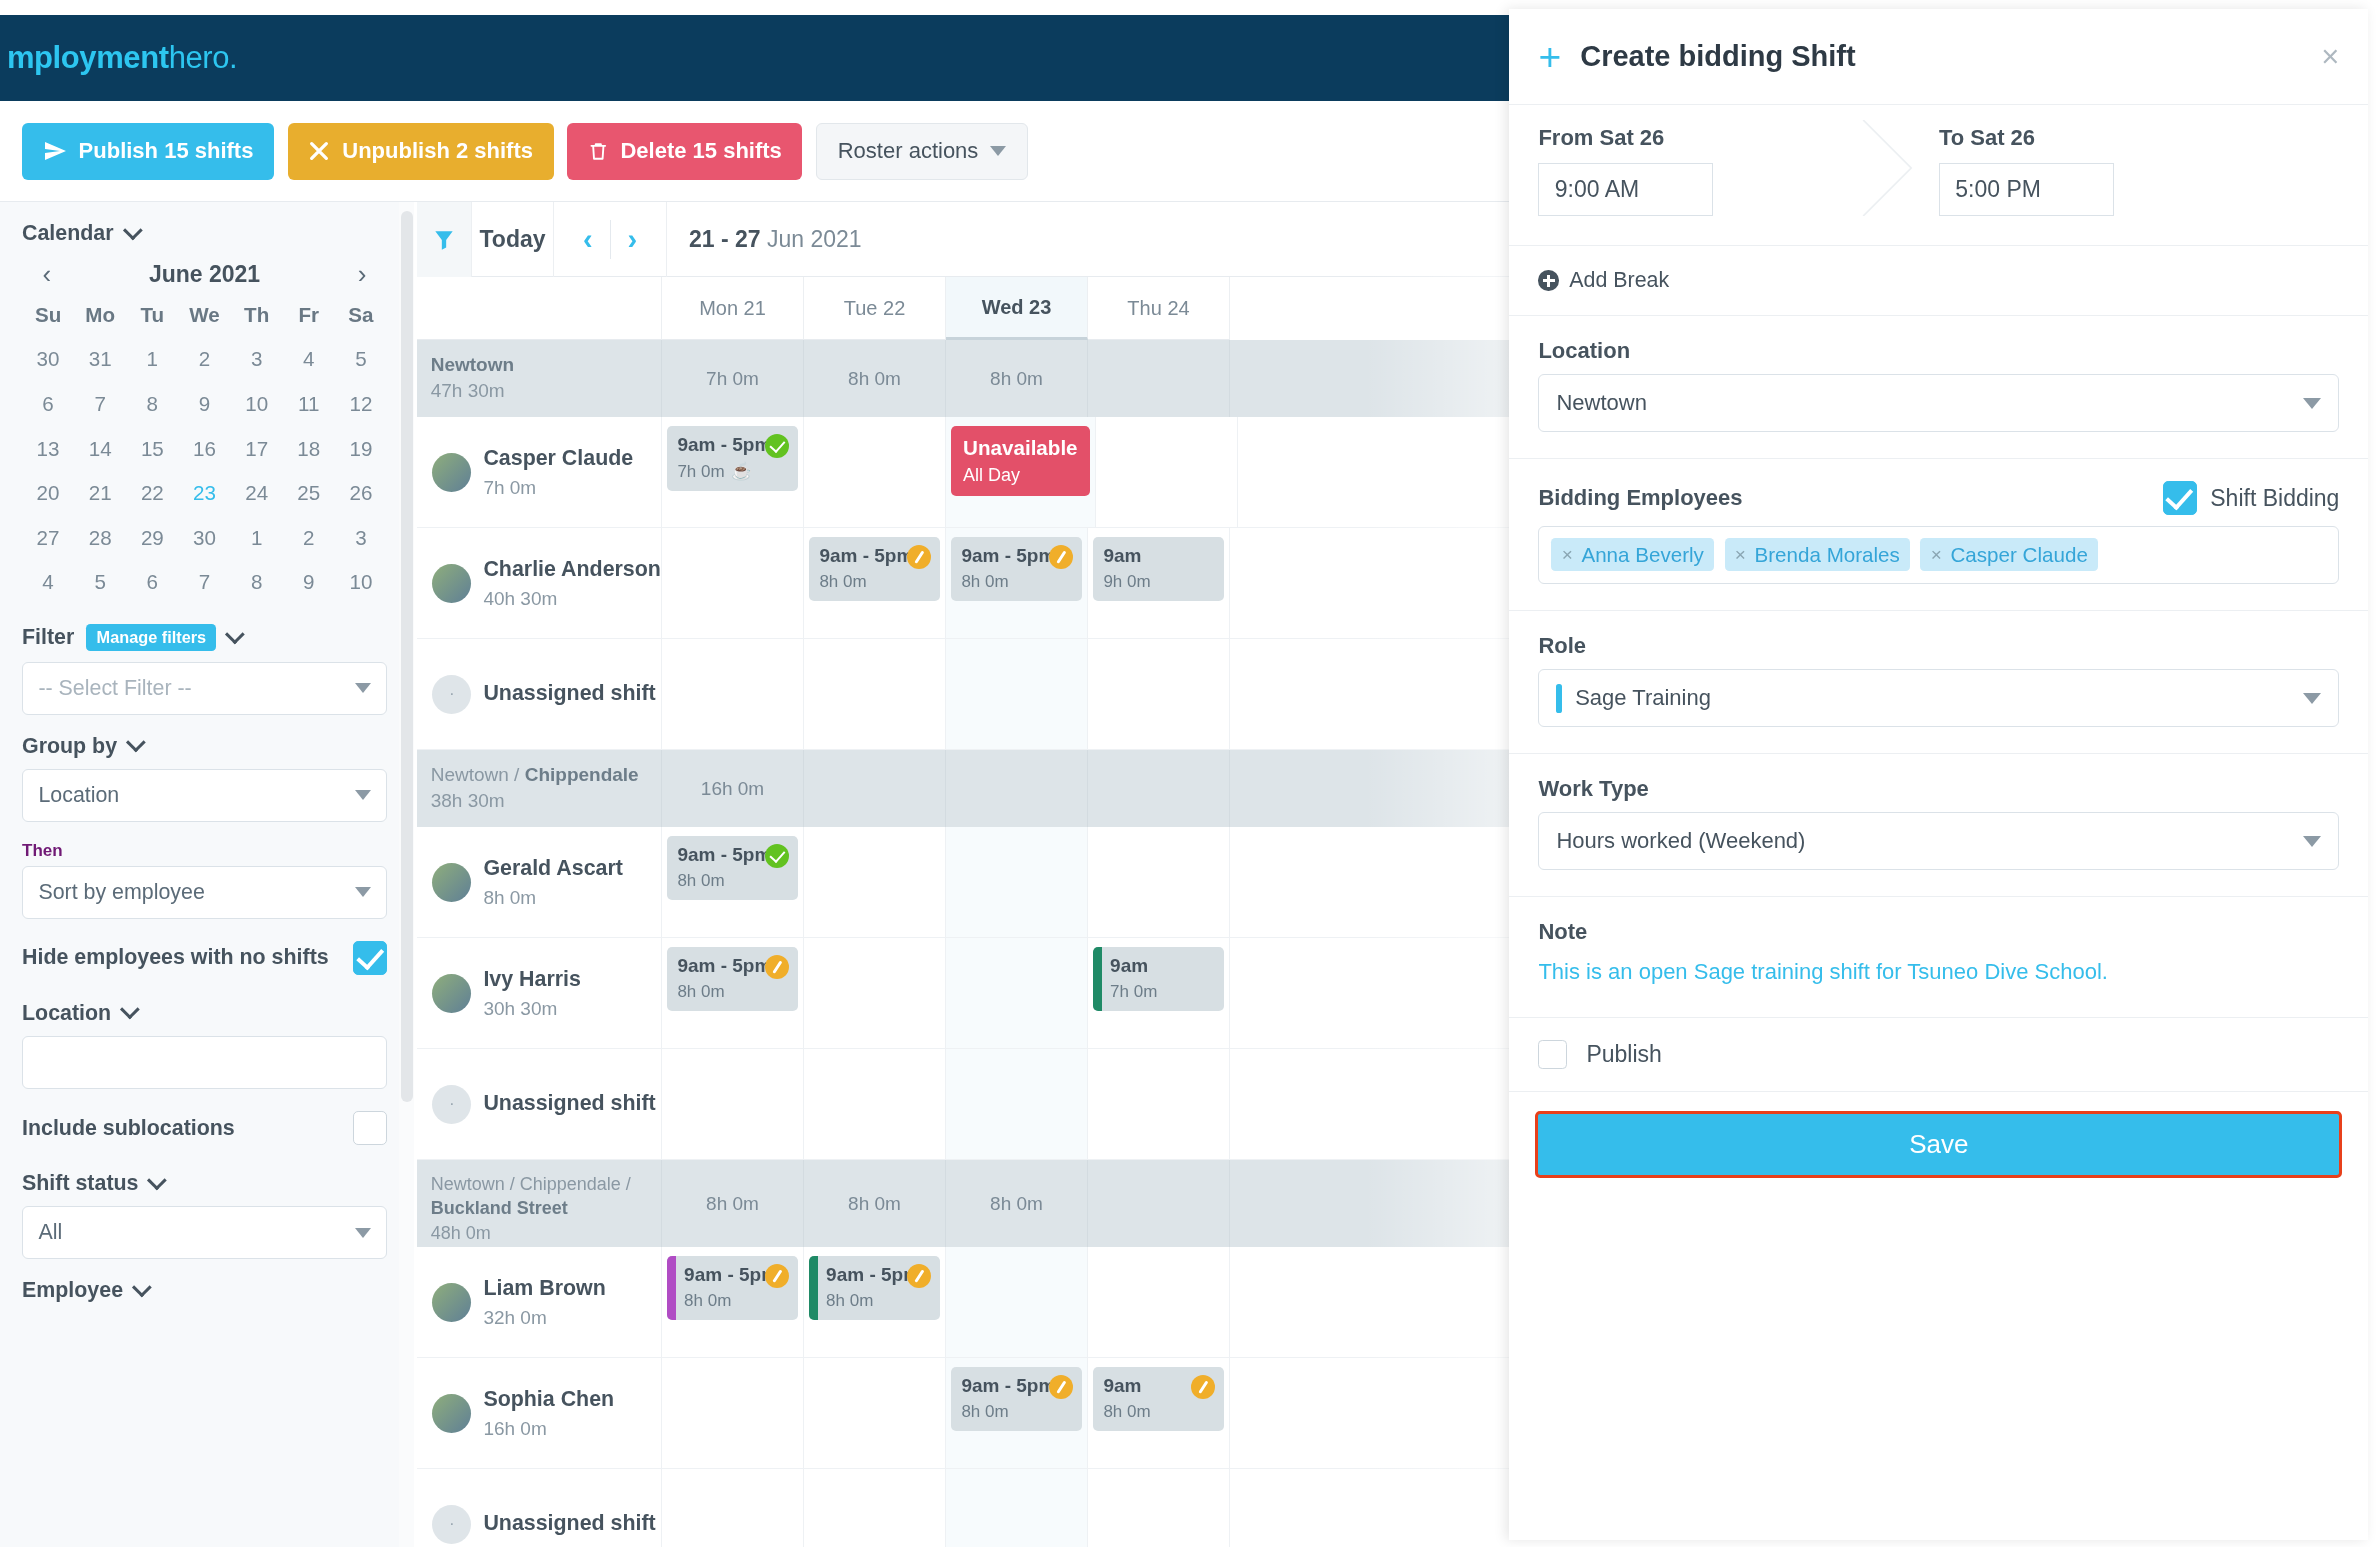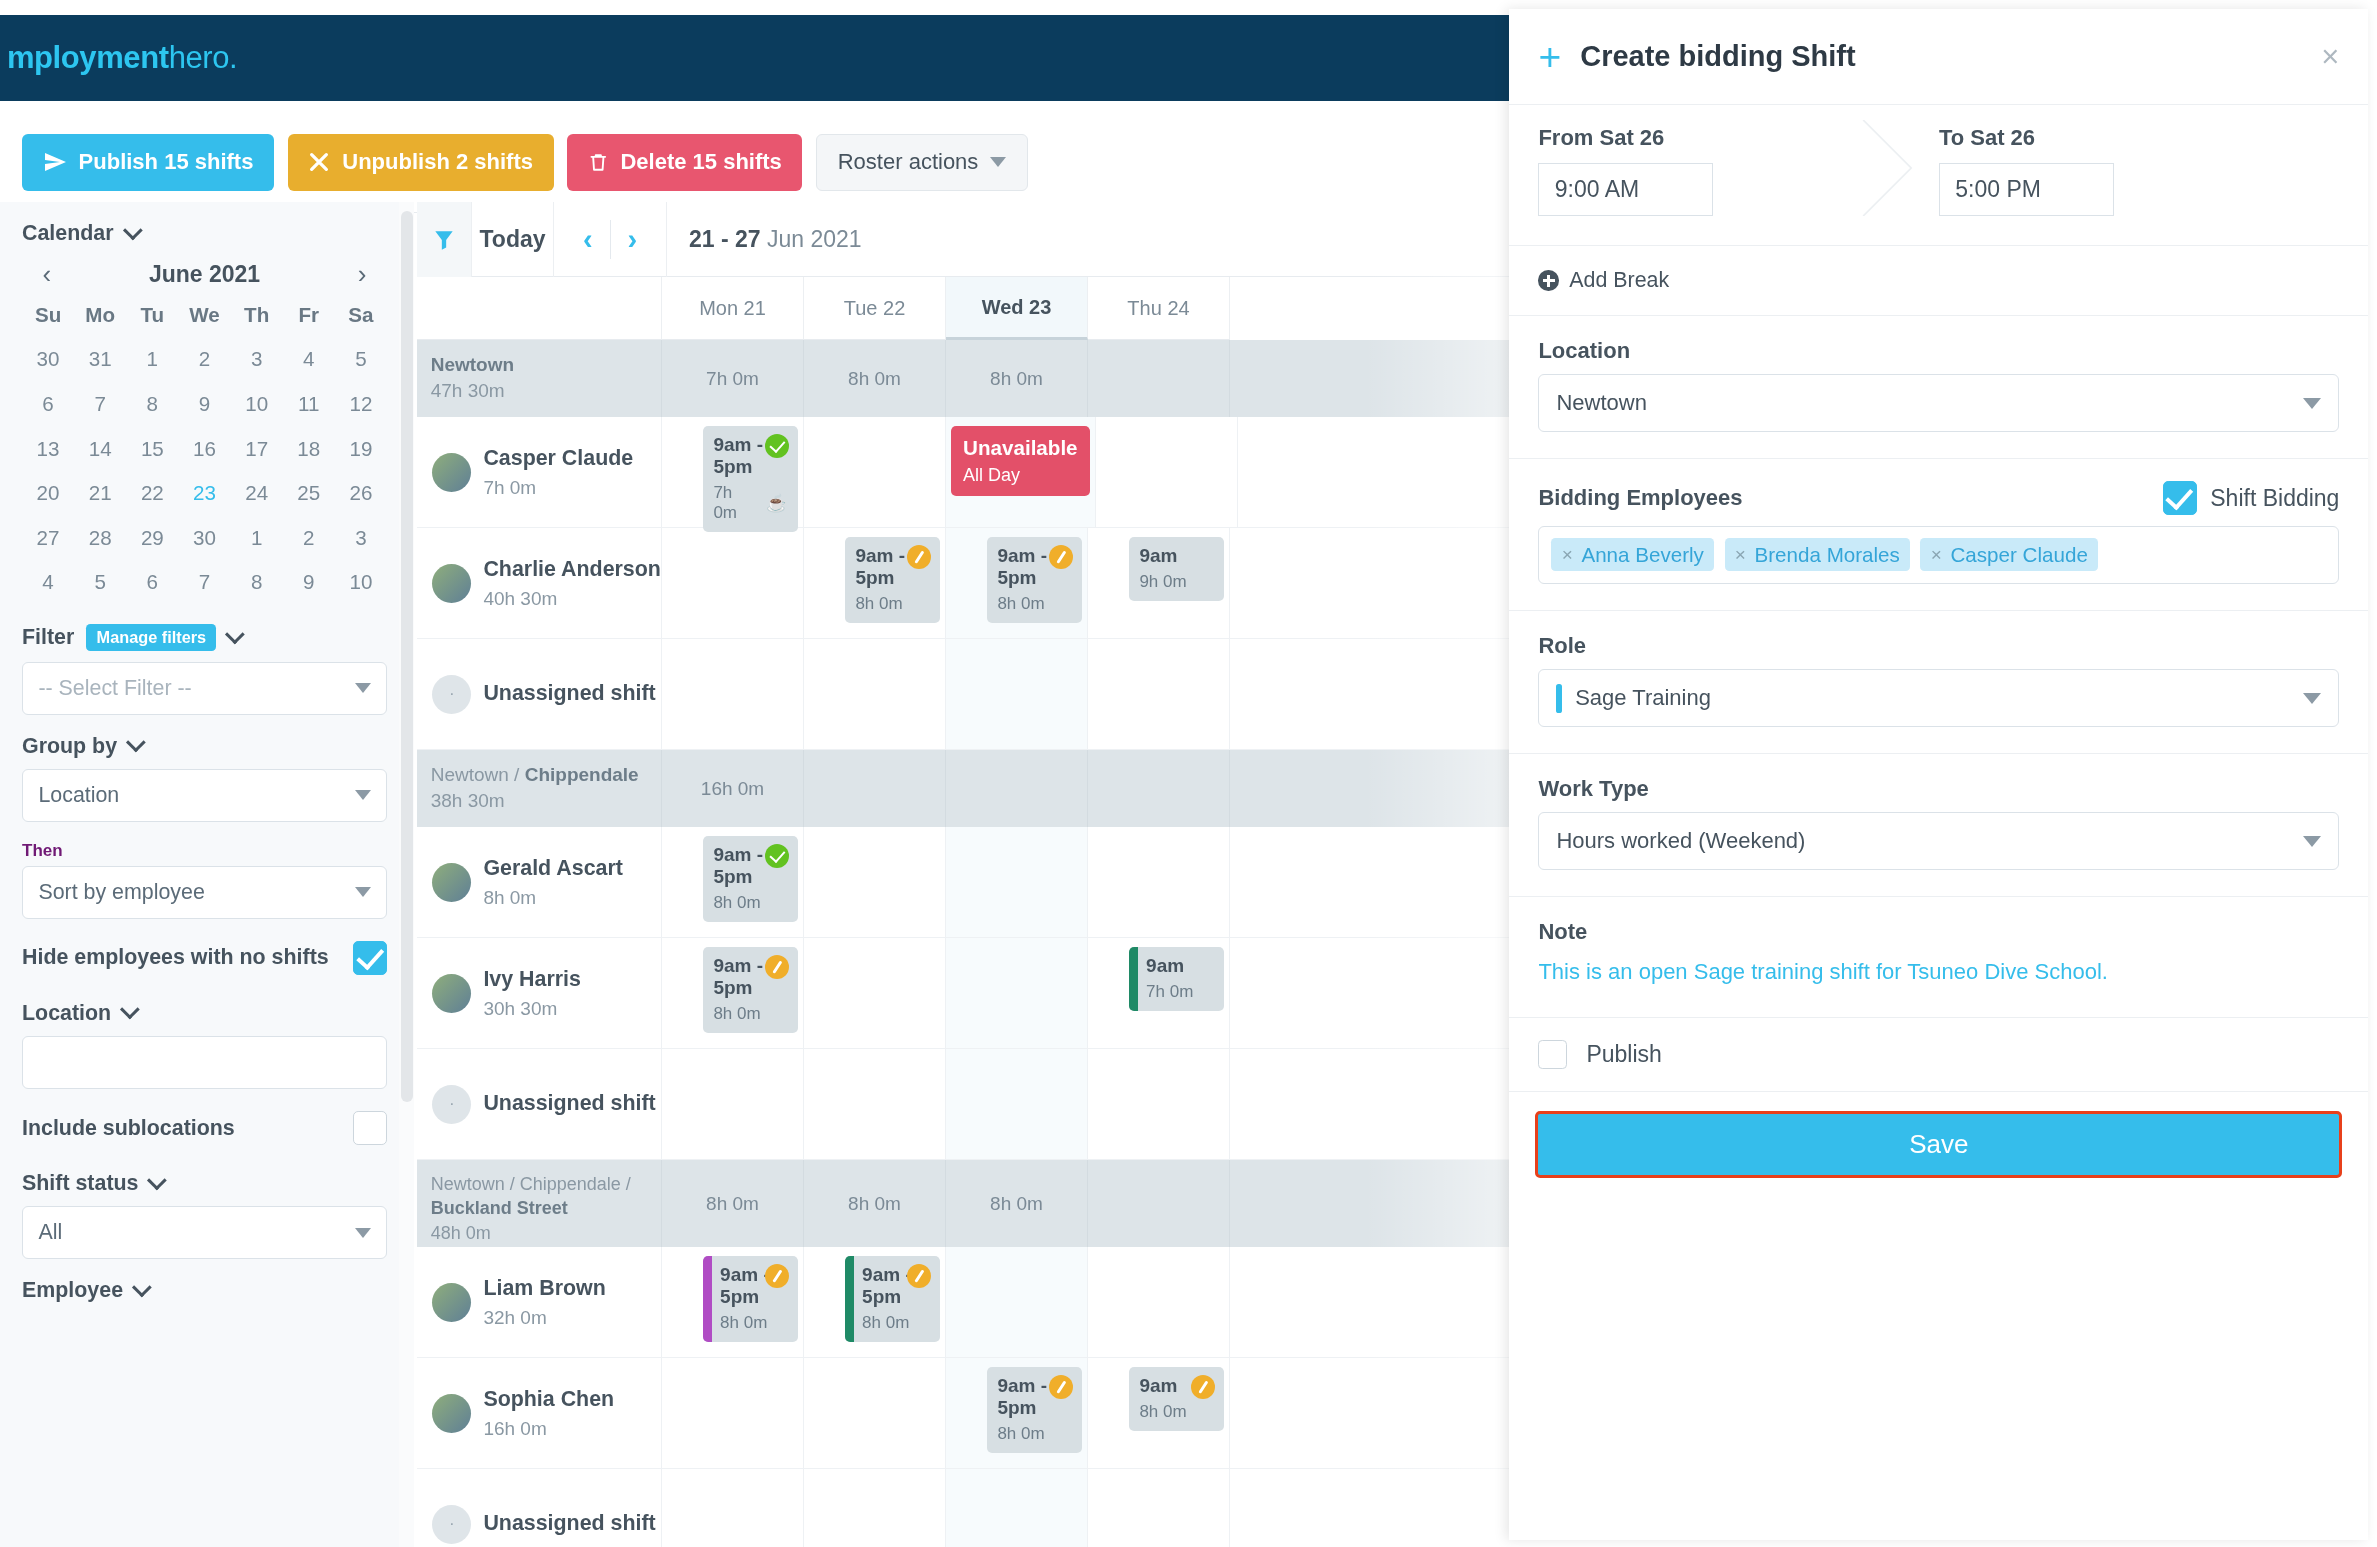--- a/index.html
+++ b/index.html
@@ -25,21 +25,21 @@
   }
   .brand-logo {
     margin-left: 6.9px;
     font-size: 31px; font-weight: 700; letter-spacing: -0.4px;
     color: #2dc6f0;
   }
   .brand-logo .thin { font-weight: 400; }
 
   
   .toolbar {
-    position: absolute; left: 0; top: 112px;
+    position: absolute; left: 0; top: 101px;
     width: 1519px; height: 101px;
     background: #ffffff;
     display: flex; align-items: center; gap: 13.7px;
     padding-left: 22px;
     border-bottom: 0.9px solid #e7ebef;
   }
   .btn {
     border: none; border-radius: 6px;
     font-family: "Liberation Sans", sans-serif;
     font-size: 22px; font-weight: 700; color: #fff;
@@ -211,21 +211,21 @@
   .einfo .ehrs  { font-size: 19px; color: #8a98a3; margin-top: 5.1px; }
   .emprow .ecell {
     flex: 0 0 142px; border-right: 0.9px solid #eef1f4;
     display: flex; align-items: flex-start; padding: 8.6px 5.1px;
   }
   .emprow .ecell.wed { background: #f7fbfd; }
 
   .shift {
     position: relative;
     width: 100%; border-radius: 5.1px; background: #d7dfe3;
-    padding: 8.6px 10.3px; overflow: hidden; margin-left: 36px;
+    padding: 8.6px 10.3px; overflow: hidden;
   }
   .shift .t1 { font-size: 19px; font-weight: 700; color: #46535e; }
   .shift .t2 { font-size: 17px; color: #6d7d89; margin-top: 5.1px; display:flex; align-items:center; gap:6.9px;}
   .shift .stripe {
     position: absolute; left: 0; top: 0; bottom: 0; width: 8.6px;
   }
   .shift.stripe-pad { padding-left: 17px; }
   .badge {
     position: absolute; right: 8.6px; top: 8.6px;
     width: 24px; height: 24px; border-radius: 50%;

